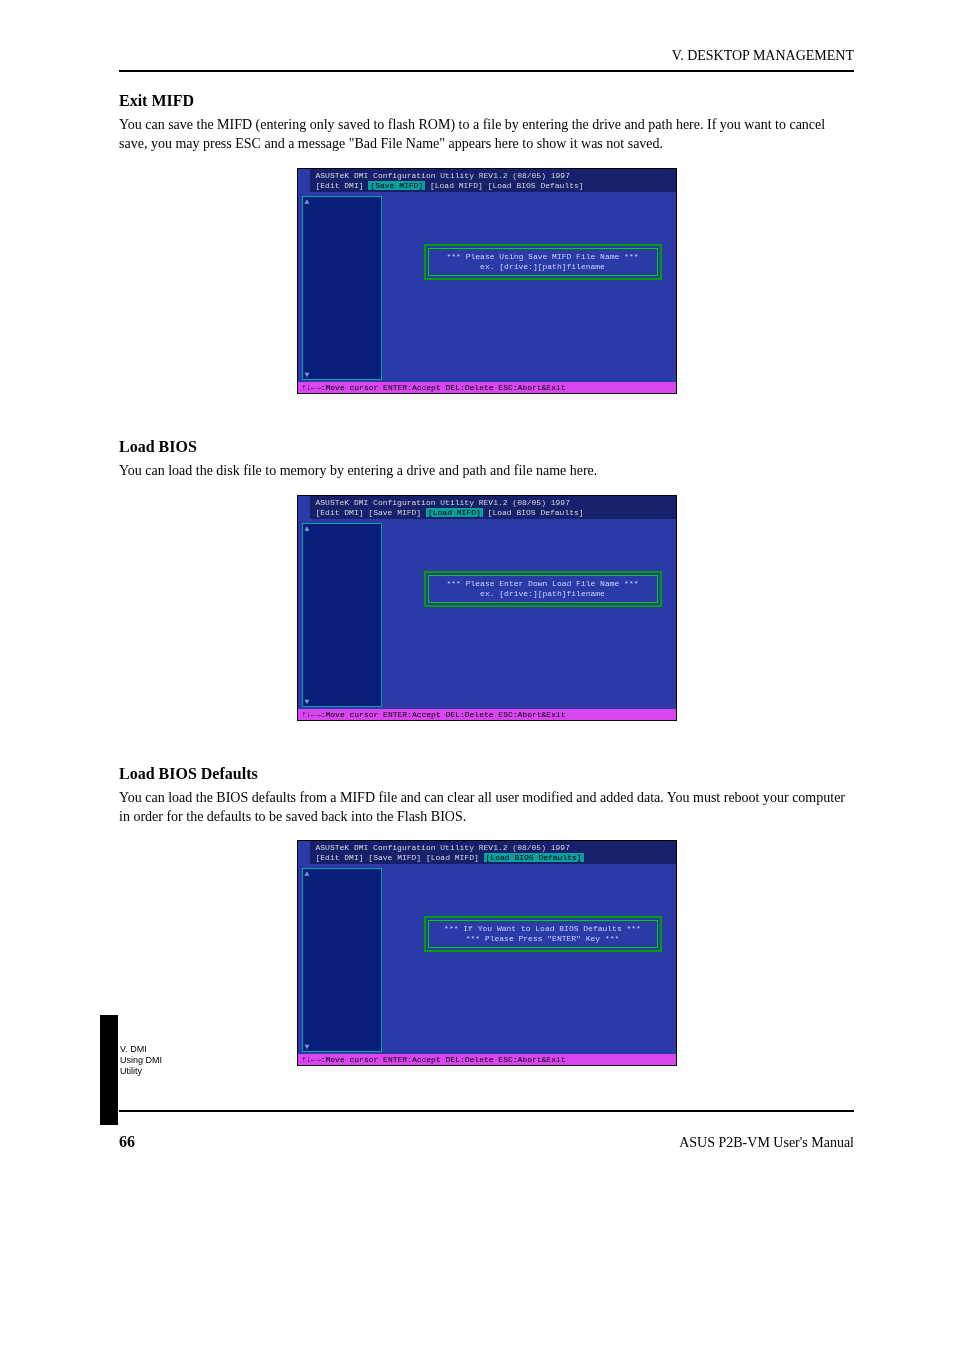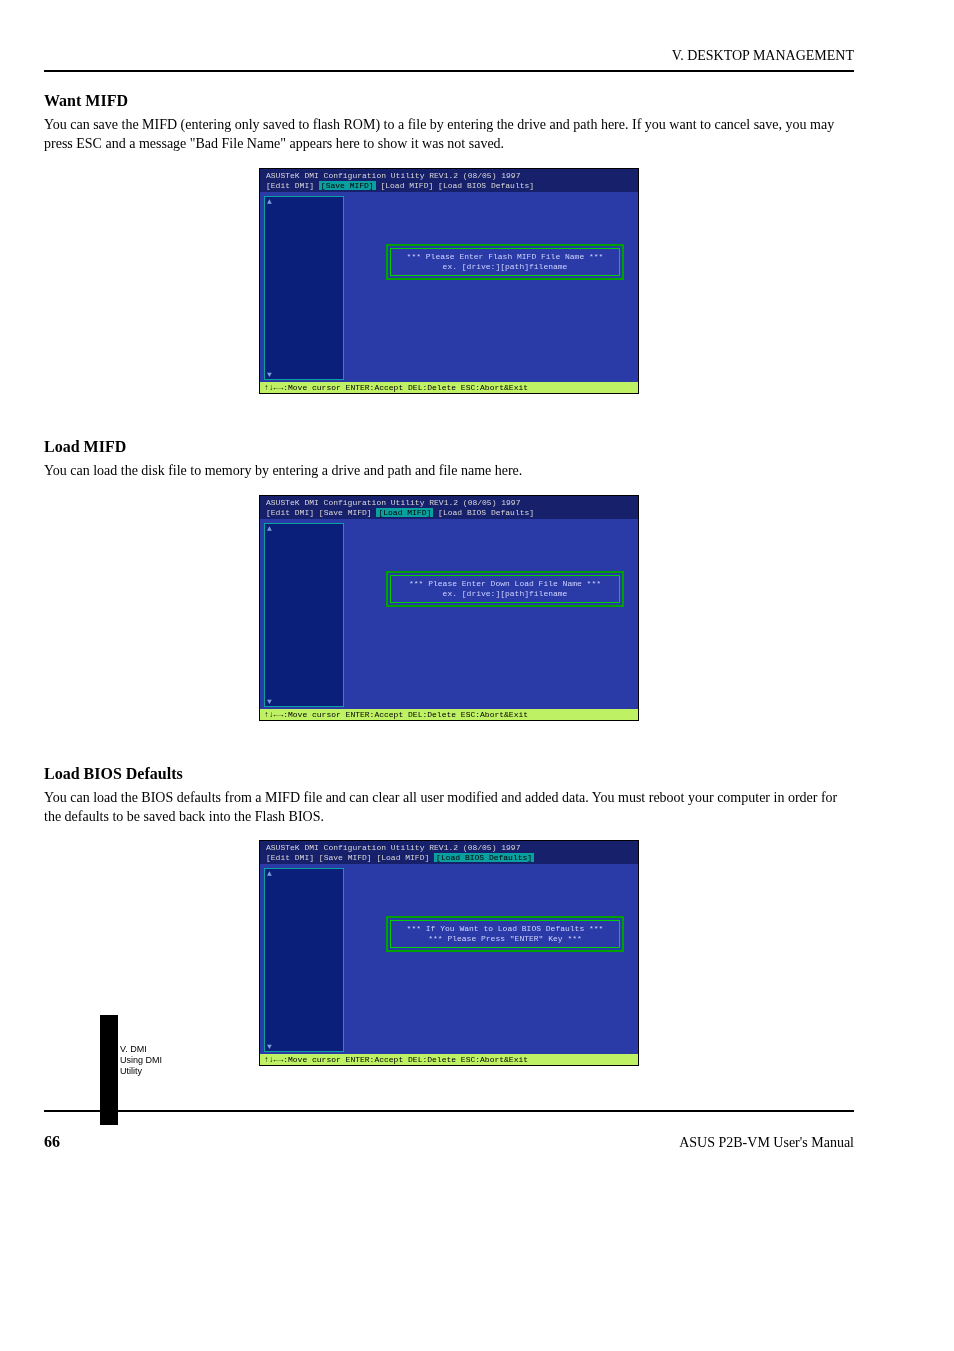--- a/index.html
+++ b/index.html
@@ -3,21 +3,21 @@
 <meta charset="utf-8">
 <style>
   body {
     margin: 0;
     padding: 0;
     background: #fff;
     font-family: "Times New Roman", Times, serif;
     width: 954px;
   }
   .page {
-    padding: 60px 100px 40px 44px;
+    padding: 60px 100px 40px 119px;
     box-sizing: border-box;
   }
   .hr {
     border: none;
     border-top: 2px solid #000;
     margin: 0 0 20px 0;
   }
   .section-title {
     font-size: 16px;
     font-weight: bold;
@@ -39,20 +39,21 @@
     font-family: "Courier New", monospace;
     color: #e6e6e6;
     position: relative;
   }
   .bios-titlebar {
     background: #17206b;
     padding: 2px 6px 1px 6px;
     font-size: 8px;
     line-height: 10px;
     color: #d8d8d8;
+    margin-left: 12px;
   }
   .bios-titlebar .line1 { white-space: nowrap; }
   .bios-titlebar .line2 { white-space: nowrap; }
   .menu-sel {
     background: #0aa0a0;
     color: #000;
     padding: 0 2px;
   }
   .bios-body {
     position: relative;
@@ -93,21 +94,21 @@
   }
   .dialog-inner {
     border: 1px solid #00d000;
     padding: 3px 4px;
     text-align: center;
     font-size: 8px;
     line-height: 10px;
     color: #cfd3ff;
   }
   .bios-footer {
-    background: #bef264;
+    background: #d946ef;
     color: #000;
     font-size: 8px;
     padding: 1px 4px;
     white-space: nowrap;
   }
 
   
   .side-tab {
     position: absolute;
     left: 100px;
@@ -152,51 +153,51 @@
   .page-wrap { position: relative; }
 </style>
 </head>
 <body>
 
 <div class="page page-wrap">
 
   <div class="header-right">V. DESKTOP MANAGEMENT</div>
   <hr class="hr">
 
-  <div class="section-title">Want MIFD</div>
+  <div class="section-title">Exit MIFD</div>
   <p class="body-text">You can save the MIFD (entering only saved to flash ROM) to a file by entering the drive and path here. If you want to cancel save, you may press ESC and a message "Bad File Name" appears here to show it was not saved.</p>
 
   <div class="bios-shot">
     <div class="bios-titlebar">
       <div class="line1">ASUSTeK DMI Configuration Utility  REV1.2  (08/05)  1997</div>
       <div class="line2">
         <span>[Edit DMI]</span>
         <span class="menu-sel">[Save MIFD]</span>
         <span>[Load MIFD]</span>
         <span>[Load BIOS Defaults]</span>
       </div>
     </div>
     <div class="bios-body">
       <div class="left-col">
         <span class="scroll-up">▲</span>
         <span class="scroll-down">▼</span>
       </div>
       <div class="right-panel">
         <div class="dialog-box">
           <div class="dialog-inner">
-            <div>*** Please Enter Flash MIFD File Name ***</div>
+            <div>*** Please Using Save MIFD File Name ***</div>
             <div>ex. [drive:][path]filename</div>
           </div>
         </div>
       </div>
     </div>
     <div class="bios-footer">↑↓←→:Move cursor  ENTER:Accept  DEL:Delete  ESC:Abort&amp;Exit</div>
   </div>
 
-  <div class="section-title">Load MIFD</div>
+  <div class="section-title">Load BIOS</div>
   <p class="body-text">You can load the disk file to memory by entering a drive and path and file name here.</p>
 
   <div class="bios-shot">
     <div class="bios-titlebar">
       <div class="line1">ASUSTeK DMI Configuration Utility  REV1.2  (08/05)  1997</div>
       <div class="line2">
         <span>[Edit DMI]</span>
         <span>[Save MIFD]</span>
         <span class="menu-sel">[Load MIFD]</span>
         <span>[Load BIOS Defaults]</span>

